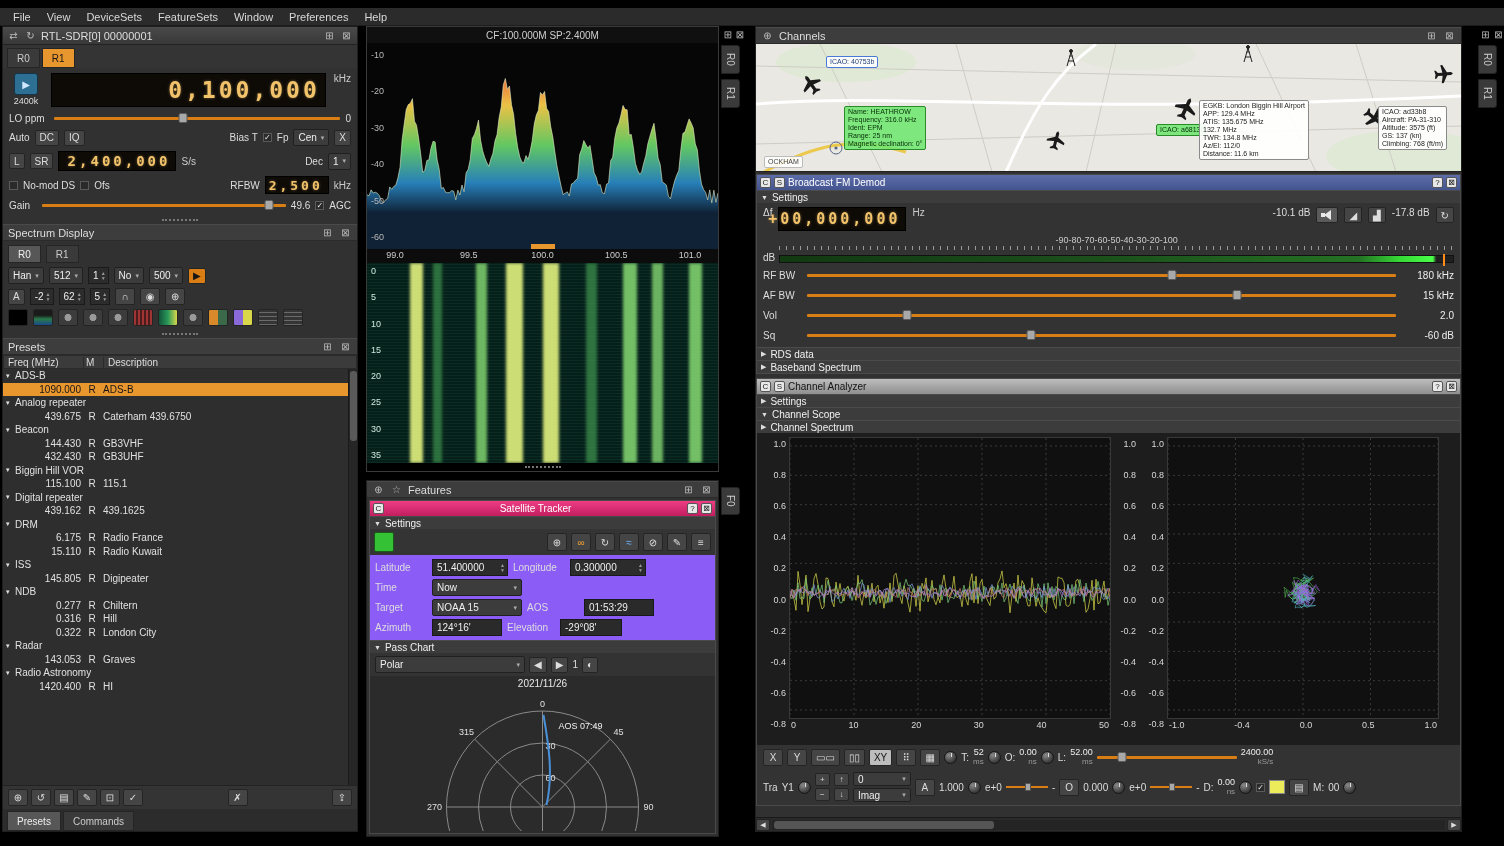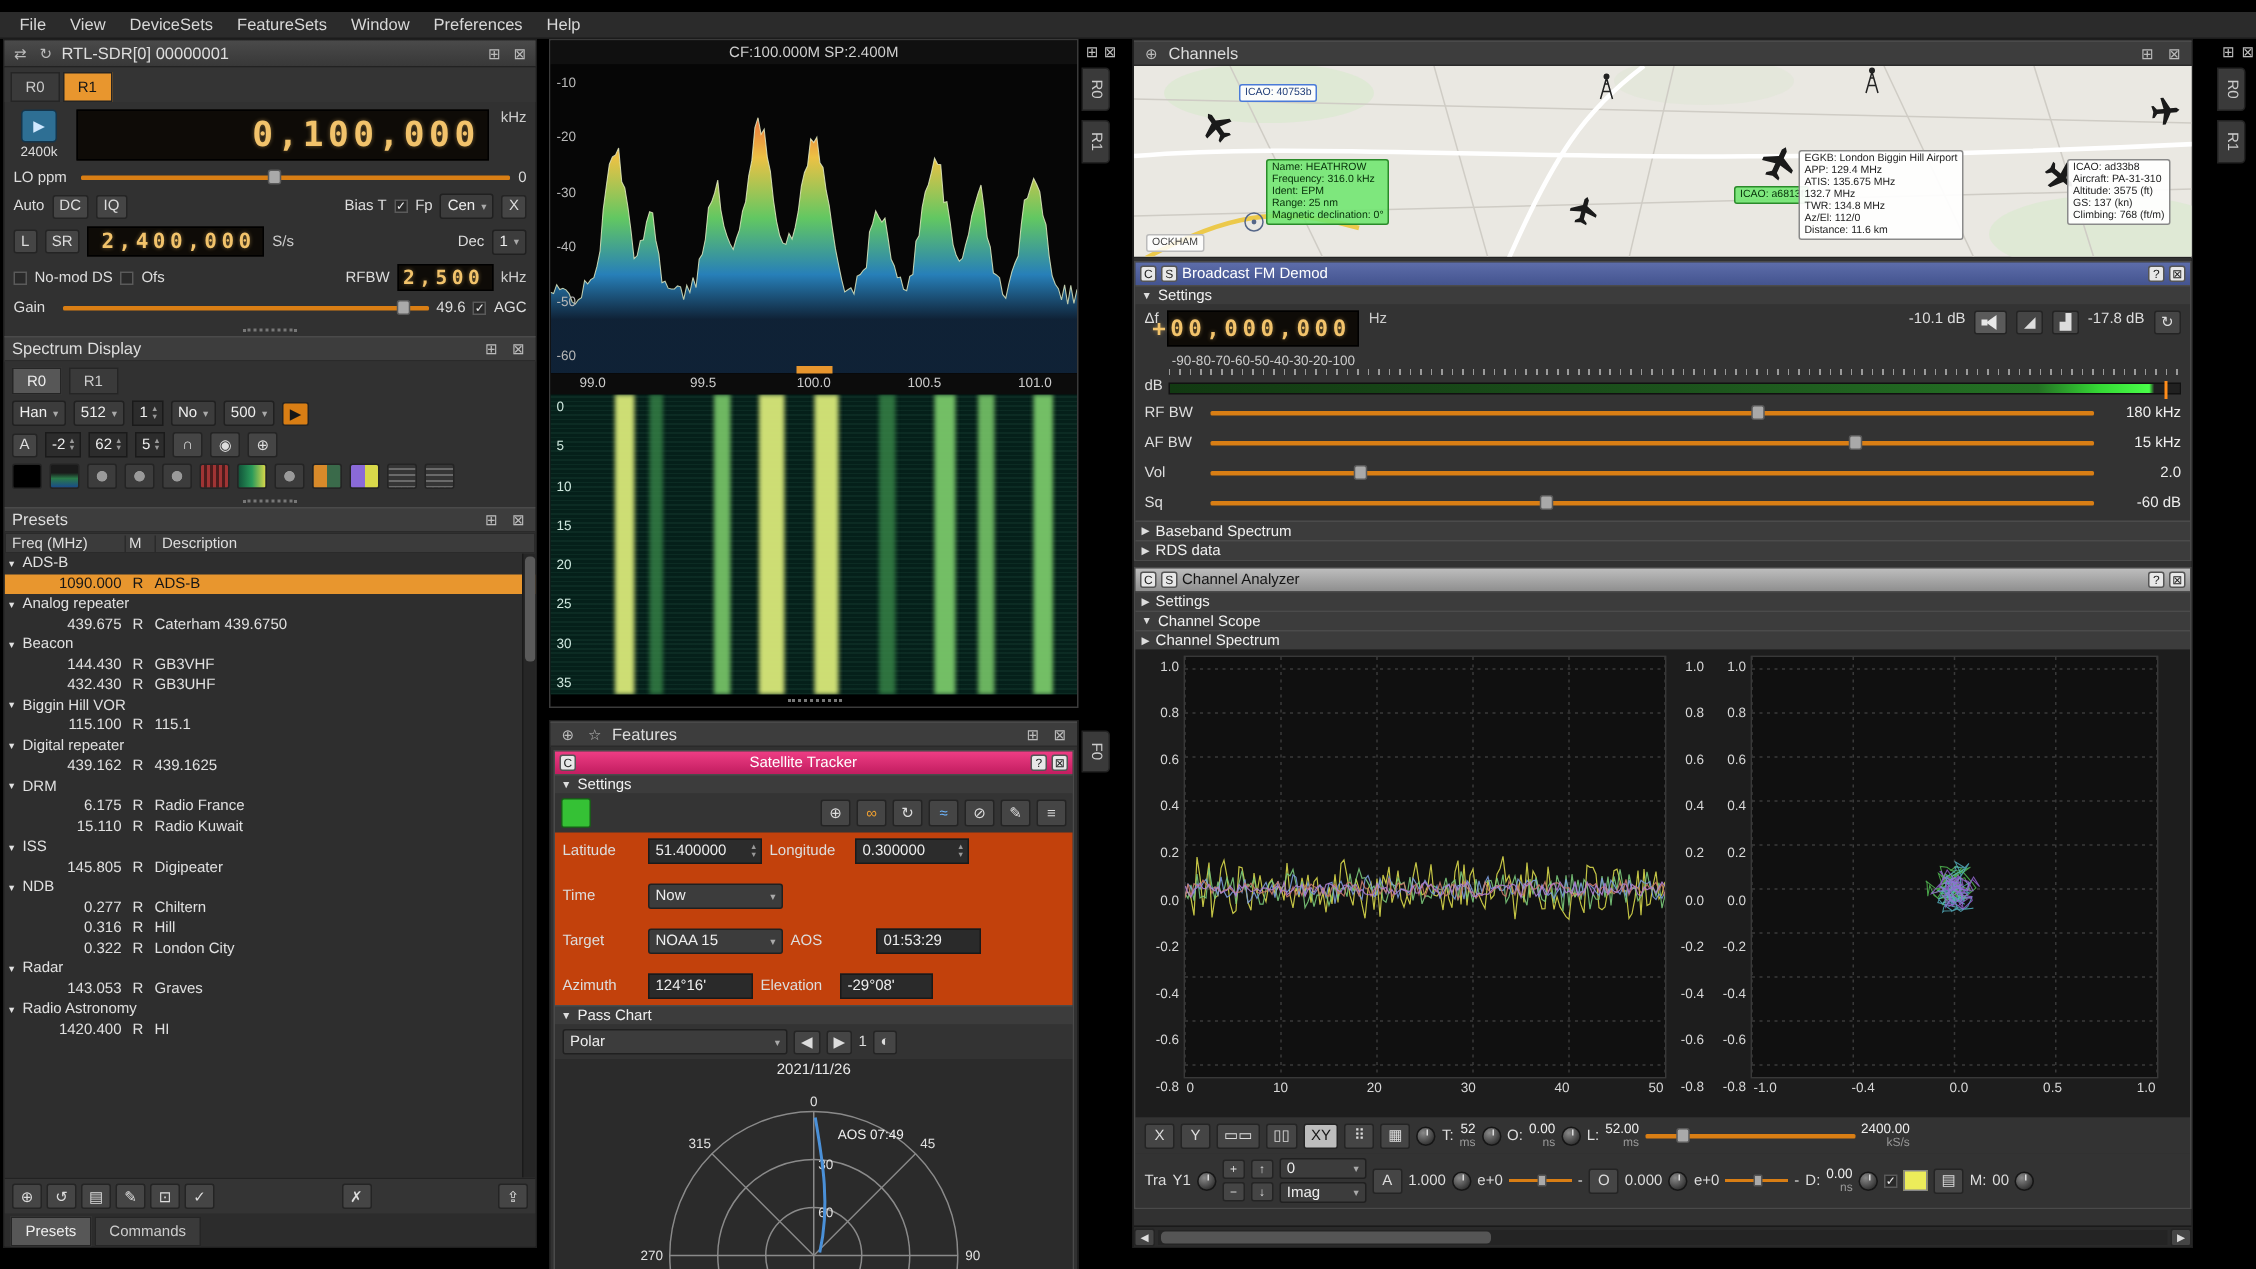--- a/index.html
+++ b/index.html
@@ -115,21 +115,21 @@
 .wf-s{position:absolute;top:0;height:100%;filter:blur(1.4px)}
 #wf-labels{position:absolute;left:4px;top:0;height:100%;display:flex;flex-direction:column;justify-content:space-between;padding:3px 0;font-size:9px;color:#cfe8df;z-index:2}
 
 #features-win{margin-top:8px;background:#313131;border:1px solid #1f1f1f}
 #sat-win{border:1px solid #4a4a4a;margin:2px}
 #sat-toolbar{height:26px;display:flex;align-items:center;gap:4px;padding:0 4px;background:#343434}
 #sat-start{width:20px;height:20px;background:#35c135;border:1px solid #1a5a1a;border-radius:2px}
 .sat-ic{width:20px;height:18px}
 .sat-ic.link{color:#f0a030}
 .sat-ic.blue{color:#6fb7ff}
-.sat-form{display:flex;flex-direction:column;gap:13px;padding:4px 5px;background:#c2410c}
+.sat-form{display:flex;flex-direction:column;gap:3px;padding:4px 5px;background:#8b5cf6}
 .sat-row{display:flex;align-items:center;gap:5px}
 .sat-row .lab{width:52px}
 #polar-row{display:flex;align-items:center;gap:4px;padding:3px 5px;background:#333}
 #polar-chart{height:157px;background:#2b2b2b;overflow:hidden;position:relative}
 #polar-date{text-align:center;font-size:10px;color:#e8e8e8;padding-top:2px}
 
 
 #map{height:128px;position:relative;overflow:hidden;background:#e9e7e1;border-bottom:1px solid #222}
 #map svg{position:absolute;inset:0}
 .mapbox{position:absolute;font-size:7px;line-height:8px;padding:1px 3px;border-radius:2px;z-index:3;white-space:nowrap}
@@ -137,21 +137,21 @@
 .mb-green{background:rgba(110,230,110,.88);border:1px solid #2a8a2a;color:#07300a}
 .mb-white{background:rgba(255,255,255,.93);border:1px solid #8a8a8a;color:#222}
 #lbl-ockham{background:rgba(255,255,255,.85);border:1px solid #bbb;color:#444}
 
 #fm-win{margin-top:2px;border:1px solid #4a4a4a}
 .fm-body{display:flex;flex-direction:column;gap:4px;padding:4px 6px;background:#333}
 #df-row{display:flex;gap:6px}
 #df-lcd{width:128px;height:24px;font-size:15px}
 #fm-ruler-row{display:flex;align-items:flex-end;gap:4px}
 #fm-ruler{flex:1;position:relative;height:28px}
-#fm-ticknums{display:flex;justify-content:flex-start;font-size:9px;color:#ccc;padding:0 2px}
+#fm-ticknums{display:flex;justify-content:center;font-size:9px;color:#ccc;padding:0 2px}
 #fm-ticks{height:4px;margin-top:1px;background:repeating-linear-gradient(90deg,#9a9a9a 0 1px,transparent 1px 7px)}
 #fm-meter{position:absolute;left:0;right:0;bottom:0;height:8px;border:1px solid #111;
  background:linear-gradient(90deg,#123912 0%,#1c521c 50%,#247224 86%,#35d835 92%,#49ff49 97%,#202020 97.5%)}
 #fm-meter .mk{position:absolute;right:8px;top:-2px;width:2px;height:12px;background:#ff8c1a}
 .fm-srow{display:flex;align-items:center;gap:6px;height:16px}
 .fm-srow .lab{width:38px}
 .fm-srow .val{width:52px;text-align:right;font-size:10px;color:#eee}
 
 #ca-win{margin-top:4px;border:1px solid #4a4a4a}
 #scope-area{height:312px;background:#1d1d1d;display:flex;padding:4px 2px 0 0}
@@ -1003,25 +1003,25 @@
           <span class="lab">Sq</span>
           <div class="slider">
               <div class="tr"></div>
               <div class="h" style="left:38%"></div>
             </div>
           <span class="val">-60 dB</span>
         </div>
       </div>
       <div class="secbar">
           <span class="tri">▶</span>
-          <span>Baseband Spectrum</span>
+          <span>RDS data</span>
         </div>
       <div class="secbar">
           <span class="tri">▶</span>
-          <span>RDS data</span>
+          <span>Baseband Spectrum</span>
         </div>
     </div>
 
     <div id="ca-win">
       <div class="plugin-title pt-gray">
         <span class="mini-btn">C</span>
         <span class="mini-btn">S</span>
         <span>Channel Analyzer</span>
         <span class="sp"></span>
         <span class="mini-btn">?</span>

